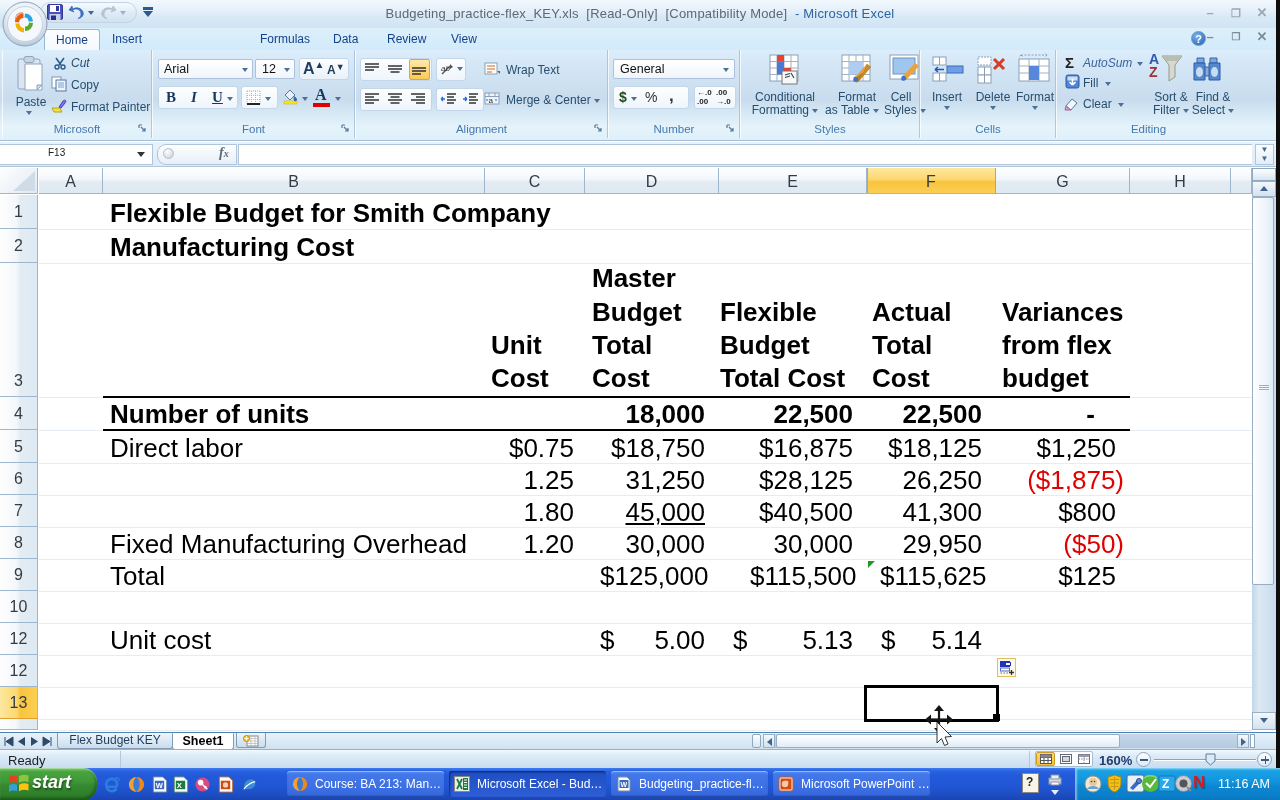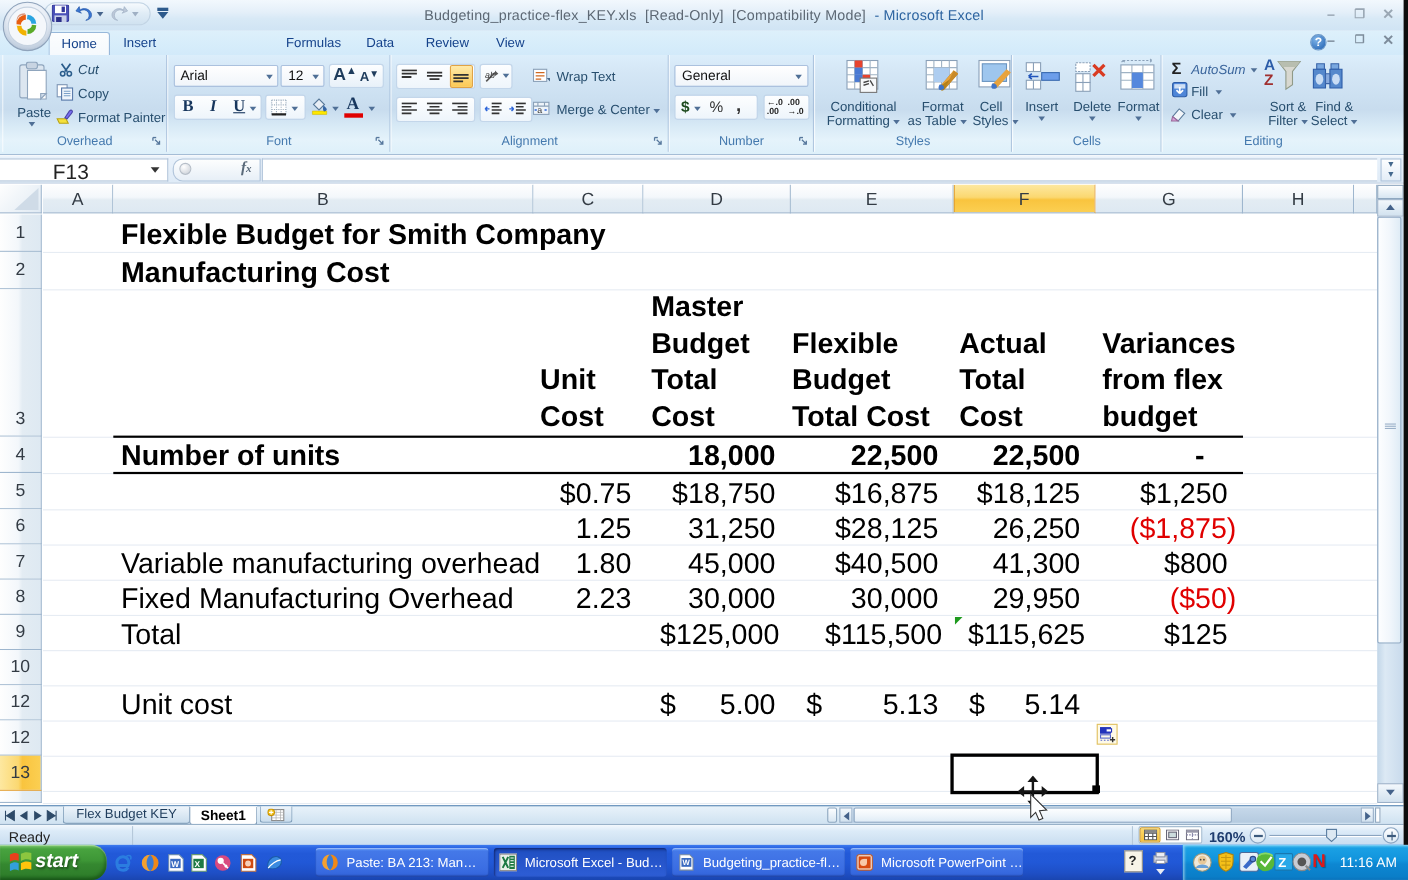--- a/index.html
+++ b/index.html
@@ -156,21 +156,21 @@
     <rect x="1" y="1" width="9" height="11" fill="#fff" stroke="#7d95b5"></rect>
     <rect x="5" y="4" width="10" height="11" fill="#eef4fb" stroke="#5577a8"></rect>
     <path d="M7 7 h6 M7 9 h6 M7 11 h6" stroke="#7ba0c8" stroke-width="1"></path>
   </svg>
   <div class="rbtn-txt abs" style="left:68px;top:28px;">Copy</div>
   <svg class="abs" style="left:47px;top:48px" width="18" height="17" viewBox="0 0 18 17">
     <path d="M2 10 L10 10 L12 14 L4 14 Z" fill="#f5e13c" stroke="#b9a417"></path>
     <path d="M9 9 L13 3 C15 1 17 3 15 5 L11 10 Z" fill="#7a6ff0" stroke="#4a44a8"></path>
   </svg>
   <div class="rbtn-txt abs" style="left:68px;top:50px;">Format Painter</div>
-  <div class="glabel">Overhead</div>
+  <div class="glabel">Microsoft</div>
   <svg class="launcher" width="10" height="10" viewBox="0 0 10 10">
           <path d="M1 1 h3 M1 1 v3 M3 3 l4 4 M7 4 v3 h-3" stroke="#56779c" stroke-width="1.2" fill="none"></path>
         </svg>
  </div>
 
  <div class="rgroup" style="left:152px;width:203px;">
   <div class="combo" style="left:5px;top:9px;width:95px;height:20px;line-height:19px;padding-left:5px;">Arial<span class="carr" style="position:absolute;right:4px;top:8px;"></span></div>
   <div class="combo" style="left:102px;top:9px;width:40px;height:20px;line-height:19px;padding-left:6px;">12<span class="carr" style="position:absolute;right:4px;top:8px;"></span></div>
   <div class="abs" style="left:146px;top:8px;width:50px;height:22px;border:1px solid #c3d6ea;border-radius:3px;background:linear-gradient(#fdfeff,#e8f1f9);"></div>
   <div class="abs" style="left:150px;top:9px;font-size:16px;font-weight:bold;color:#1e3c5c;">A<span style="font-size:10px;vertical-align:6px;">▲</span></div>
@@ -376,21 +376,21 @@
     <ellipse cx="23.5" cy="17" rx="3.5" ry="5" fill="#c8dcf4"></ellipse>
   </svg>
   <div class="rbtn-txt abs" style="left:128px;top:40px;width:56px;text-align:center;">Find &amp;</div>
   <div class="rbtn-txt abs" style="left:128px;top:53px;width:56px;text-align:center;">Select <span class="carr" style="border-top-color:#4f6f96"></span></div>
   <div class="glabel">Editing</div>
  </div>
 </div>
 
 <div id="fbar">
   <div class="abs" style="left:0;top:2px;width:153px;height:21px;background:#fff;border:1px solid #b0c4da;border-left:none;"></div>
-  <div class="abs" style="left:48px;top:5px;font-size:19px;color:#222;">F13</div>
+  <div class="abs" style="left:48px;top:5px;font-size:10px;color:#222;">F13</div>
   <div class="abs" style="left:137px;top:10px;width:0;height:0;border-left:4px solid transparent;border-right:4px solid transparent;border-top:5px solid #333;"></div>
   <div class="abs" style="left:157px;top:2px;width:80px;height:21px;background:linear-gradient(#fdfefe,#e7eff7);border:1px solid #b0c4da;border-radius:9px 0 0 9px;"></div>
   <div class="abs" style="left:163px;top:6px;width:11px;height:11px;border-radius:50%;background:radial-gradient(circle at 35% 30%,#fff,#c6ccd4);border:1px solid #b6bec8;"></div>
   <div class="abs" style="left:219px;top:3px;font-size:14px;font-style:italic;font-weight:bold;color:#5a6a7a;font-family:'Liberation Serif',serif;">f<span style="font-size:10px;">x</span></div>
   <div class="abs" style="left:238px;top:2px;width:1014px;height:21px;background:#fff;border:1px solid #b0c4da;border-right:none;"></div>
   <div class="abs" style="left:1255px;top:2px;width:19px;height:21px;background:linear-gradient(#fdfeff,#e3edf7);border:1px solid #b0c4da;text-align:center;color:#44698e;font-size:8px;line-height:9px;">▼<br>▼</div>
 </div>
 <div id="sheet">
 <div class="abs" style="left:0;top:1px;width:38px;height:26px;background:linear-gradient(135deg,#fefefe,#e0eaf3);border-right:1px solid #9eb6ce;border-bottom:1px solid #9eb6ce;"><svg width="38" height="26">
           <path d="M35 3 L35 23 L13 23 Z" fill="#cfdbe7"></path>
@@ -447,38 +447,38 @@
 <div class="cell b" style="top:162px;height:33px;line-height:33px;left:872px;">Total</div>
 <div class="cell b" style="top:195px;height:33px;line-height:33px;left:872px;">Cost</div>
 <div class="cell b" style="top:129px;height:33px;line-height:33px;left:1002px;">Variances</div>
 <div class="cell b" style="top:162px;height:33px;line-height:33px;left:1002px;">from flex</div>
 <div class="cell b" style="top:195px;height:33px;line-height:33px;left:1002px;">budget</div>
 <div class="cell b" style="top:232px;height:31px;line-height:31px;left:110px;">Number of units</div>
 <div class="cell b" style="top:232px;height:31px;line-height:31px;left:600px;width:105px;text-align:right;">18,000</div>
 <div class="cell b" style="top:232px;height:31px;line-height:31px;left:750px;width:103px;text-align:right;">22,500</div>
 <div class="cell b" style="top:232px;height:31px;line-height:31px;left:880px;width:102px;text-align:right;">22,500</div>
 <div class="cell b" style="top:232px;height:31px;line-height:31px;left:1046px;width:49px;text-align:right;">-</div>
+<div class="cell" style="top:265px;height:32px;line-height:32px;left:110px;">Direct labor</div>
 <div class="cell" style="top:265px;height:32px;line-height:32px;left:500px;width:74px;text-align:right;">$0.75</div>
 <div class="cell" style="top:265px;height:32px;line-height:32px;left:600px;width:105px;text-align:right;">$18,750</div>
 <div class="cell" style="top:265px;height:32px;line-height:32px;left:750px;width:103px;text-align:right;">$16,875</div>
 <div class="cell" style="top:265px;height:32px;line-height:32px;left:880px;width:102px;text-align:right;">$18,125</div>
 <div class="cell" style="top:265px;height:32px;line-height:32px;left:1020px;width:96px;text-align:right;">$1,250</div>
 <div class="cell" style="top:297px;height:32px;line-height:32px;left:500px;width:74px;text-align:right;">1.25</div>
 <div class="cell" style="top:297px;height:32px;line-height:32px;left:600px;width:105px;text-align:right;">31,250</div>
 <div class="cell" style="top:297px;height:32px;line-height:32px;left:750px;width:103px;text-align:right;">$28,125</div>
 <div class="cell" style="top:297px;height:32px;line-height:32px;left:880px;width:102px;text-align:right;">26,250</div>
 <div class="cell red" style="top:297px;height:32px;line-height:32px;left:1020px;width:104px;text-align:right;">($1,875)</div>
-<div class="cell" style="top:329px;height:32px;line-height:32px;left:110px;">Variable manufacturing overhead</div>
 <div class="cell" style="top:329px;height:32px;line-height:32px;left:500px;width:74px;text-align:right;">1.80</div>
-<div class="cell" style="top:329px;height:32px;line-height:32px;left:600px;width:105px;text-align:right;">45,000</div>
+<div class="cell" style="top:329px;height:32px;line-height:32px;left:600px;width:105px;text-align:right;text-decoration:underline;">45,000</div>
 <div class="cell" style="top:329px;height:32px;line-height:32px;left:750px;width:103px;text-align:right;">$40,500</div>
 <div class="cell" style="top:329px;height:32px;line-height:32px;left:880px;width:102px;text-align:right;">41,300</div>
 <div class="cell" style="top:329px;height:32px;line-height:32px;left:1020px;width:96px;text-align:right;">$800</div>
 <div class="cell" style="top:361px;height:32px;line-height:32px;left:110px;">Fixed Manufacturing Overhead</div>
-<div class="cell" style="top:361px;height:32px;line-height:32px;left:500px;width:74px;text-align:right;">2.23</div>
+<div class="cell" style="top:361px;height:32px;line-height:32px;left:500px;width:74px;text-align:right;">1.20</div>
 <div class="cell" style="top:361px;height:32px;line-height:32px;left:600px;width:105px;text-align:right;">30,000</div>
 <div class="cell" style="top:361px;height:32px;line-height:32px;left:750px;width:103px;text-align:right;">30,000</div>
 <div class="cell" style="top:361px;height:32px;line-height:32px;left:880px;width:102px;text-align:right;">29,950</div>
 <div class="cell red" style="top:361px;height:32px;line-height:32px;left:1020px;width:104px;text-align:right;">($50)</div>
 <div class="cell" style="top:393px;height:32px;line-height:32px;left:110px;">Total</div>
 <div class="cell" style="top:393px;height:32px;line-height:32px;left:600px;width:105px;text-align:right;">$125,000</div>
 <div class="cell" style="top:393px;height:32px;line-height:32px;left:750px;width:103px;text-align:right;">$115,500</div>
 <div class="cell" style="top:393px;height:32px;line-height:32px;left:880px;width:102px;text-align:right;">$115,625</div>
 <div class="cell" style="top:393px;height:32px;line-height:32px;left:1020px;width:96px;text-align:right;">$125</div>
 <div class="cell" style="top:457px;height:32px;line-height:32px;left:110px;">Unit cost</div>
@@ -631,21 +631,21 @@
         <path d="M3 14 C1 8 6 2 12 3 C16 4 17 9 14 12 C11 15 6 15 3 14 Z" fill="#3a8ae0" stroke="#1a5aa8"></path>
         <path d="M3 14 C6 10 10 7 15 6" stroke="#fff" stroke-width="1.2" fill="none"></path>
       </svg>
 
   <div class="taskbtn" style="left:287px;width:157px;">
     <svg class="abs" style="left:5px;top:5px" width="16" height="16" viewBox="0 0 18 18">
           <circle cx="9" cy="9" r="8" fill="#3a7ad4"></circle>
           <path d="M9 1 a8 8 0 0 1 8 8 a8 8 0 0 1 -8 8 C13 14 14 5 9 1" fill="#f08818"></path>
           <path d="M9 1 C5 4 4 12 9 17 C3 16 1 12 1 9 A8 8 0 0 1 9 1" fill="#f4a030"></path>
         </svg>
-    <div class="tbtxt">Paste: BA 213: Man…</div>
+    <div class="tbtxt">Course: BA 213: Man…</div>
   </div>
   <div class="taskbtn pressed" style="left:449px;width:157px;">
     <div class="abs" style="left:5px;top:5px;width:16px;height:16px;background:#fff;border:1px solid #888;"><svg width="14" height="14" viewBox="0 0 14 14">
             <rect x="0" y="0" width="14" height="14" fill="#e8f0e8"></rect>
             <path d="M2 2 L7 12 M7 2 L2 12" stroke="#1e7a44" stroke-width="1.8"></path>
             <rect x="8" y="1" width="5" height="12" fill="#1e7a44"></rect>
             <path d="M9 3 h3 M9 5.5 h3 M9 8 h3 M9 10.5 h3" stroke="#fff" stroke-width="1"></path>
           </svg></div>
     <div class="tbtxt">Microsoft Excel - Bud…</div>
   </div>

